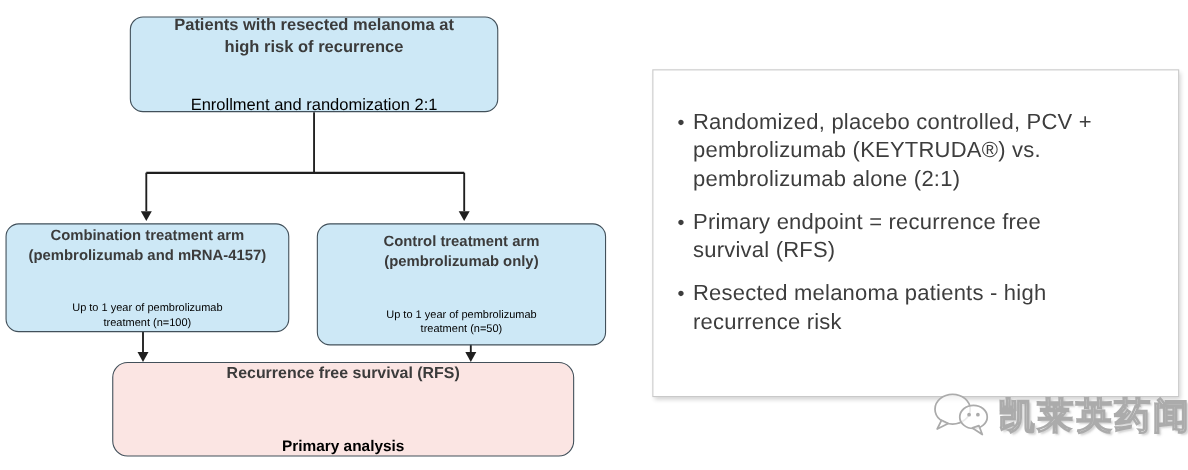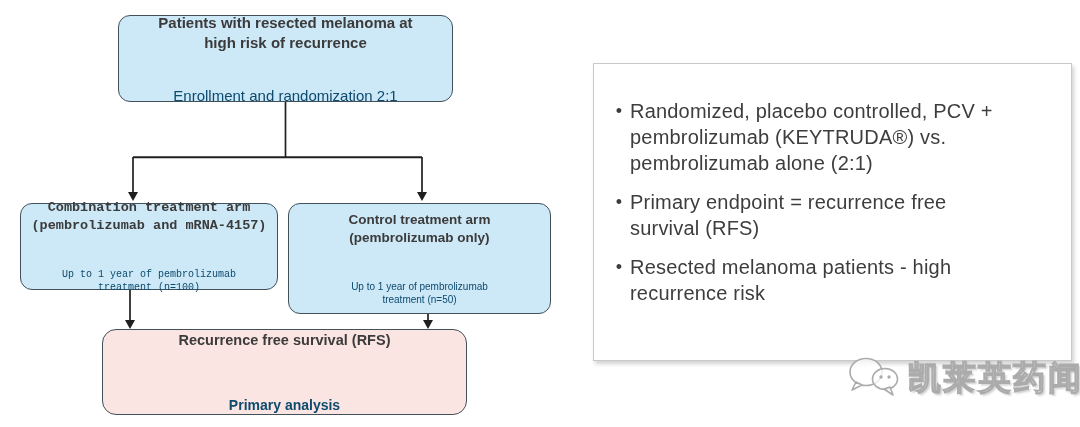--- a/index.html
+++ b/index.html
@@ -14,26 +14,26 @@
     position: absolute;
     border: 1.6px solid #42505a;
     display: flex; flex-direction: column;
     justify-content: center; align-items: center;
     text-align: center; padding: 4px 8px; gap: 28px;
   }
   .box-blue { background: #cde8f6; border-radius: 12px; }
   .box-pink { background: #fbe5e3; border-radius: 14px; }
 
   .box-top    { left: 118px; top: 15px;  width: 335px; height: 87px; }
-  .box-left   { left: 20px;   top: 203px; width: 258px; height: 87px; font-family: Liberation Mono, monospace; }
+  .box-left   { left: 5px;   top: 203px; width: 258px; height: 99px; }
   .box-right  { left: 288px; top: 203px; width: 263px; height: 111px; }
-  .box-bottom { left: 102px; top: 329px; width: 365px; height: 86px; }
+  .box-bottom { left: 102px; top: 329px; width: 420px; height: 86px; }
 
   .box-title { font-weight: bold; color: #3b3b3b; white-space: pre-line; }
-  .box-sub   { color: #0c4a6e; white-space: pre-line; }
+  .box-sub   { color: #000000; white-space: pre-line; }
 
   .box-top .box-title  { font-size: 15px; line-height: 1.28; }
   .box-top .box-sub    { font-size: 15px; margin-top: 7px; }
   .box-left .box-title, .box-right .box-title { font-size: 13.5px; line-height: 1.3; }
   .box-left .box-sub,  .box-right .box-sub    { font-size: 10px; line-height: 1.3; margin-top: 6px; }
   .box-bottom .box-title { font-size: 14.5px; }
   .box-bottom .box-sub   { font-size: 14px; margin-top: 21px; font-weight: bold; }
 
   .panel {
     position: absolute; left: 593px; top: 63px;

